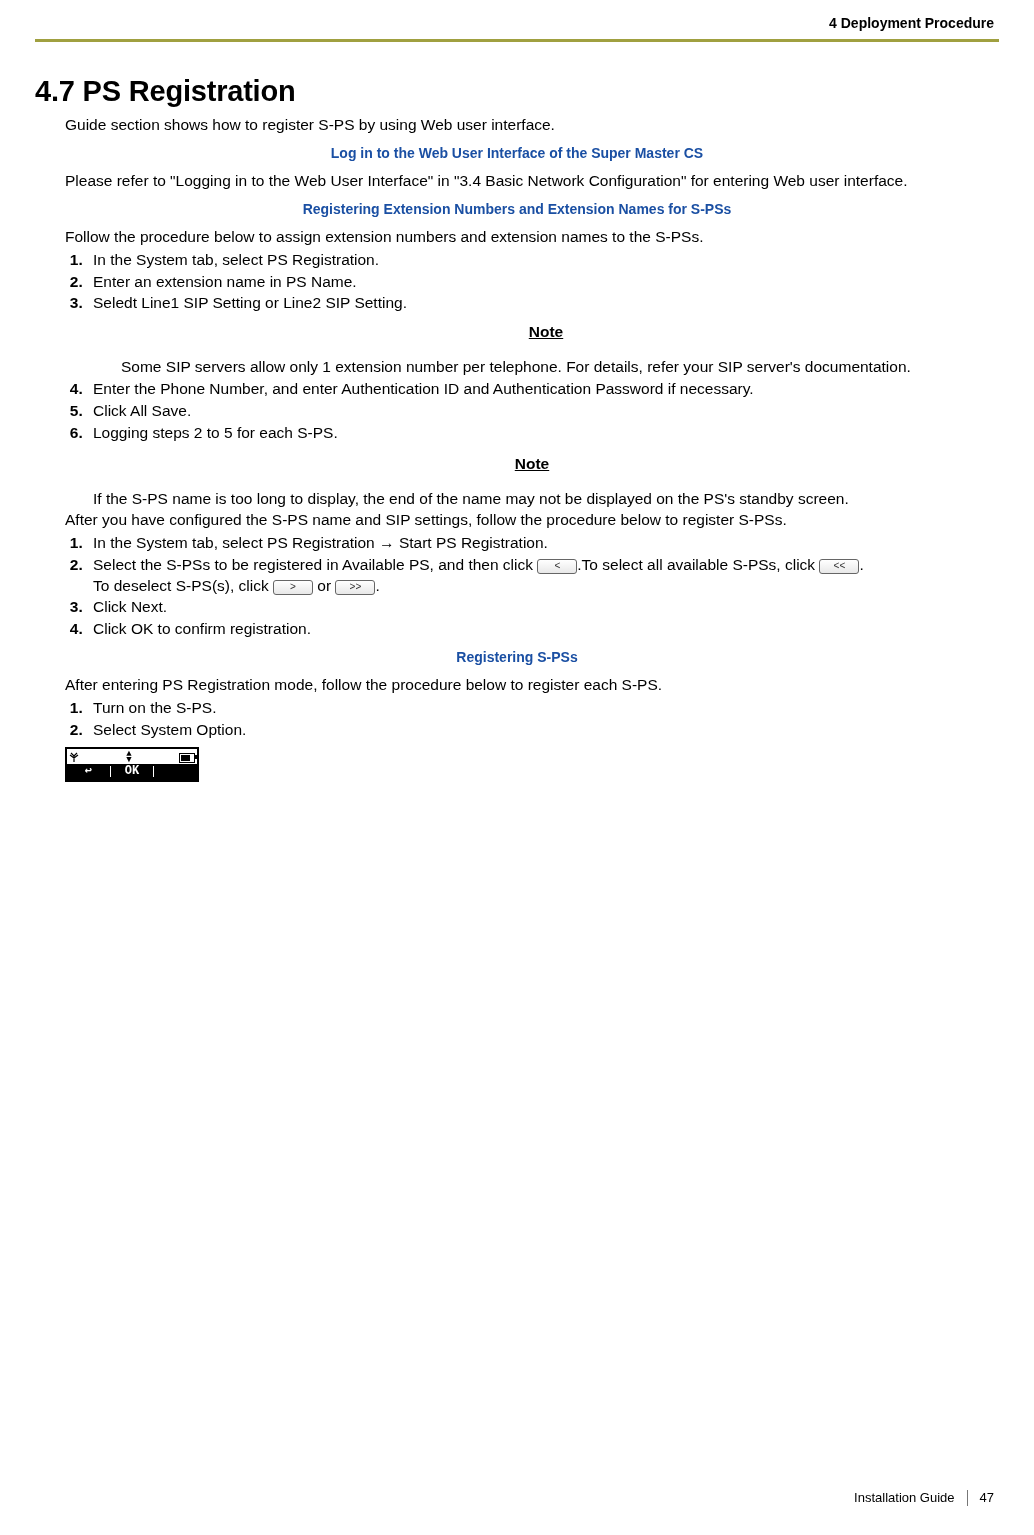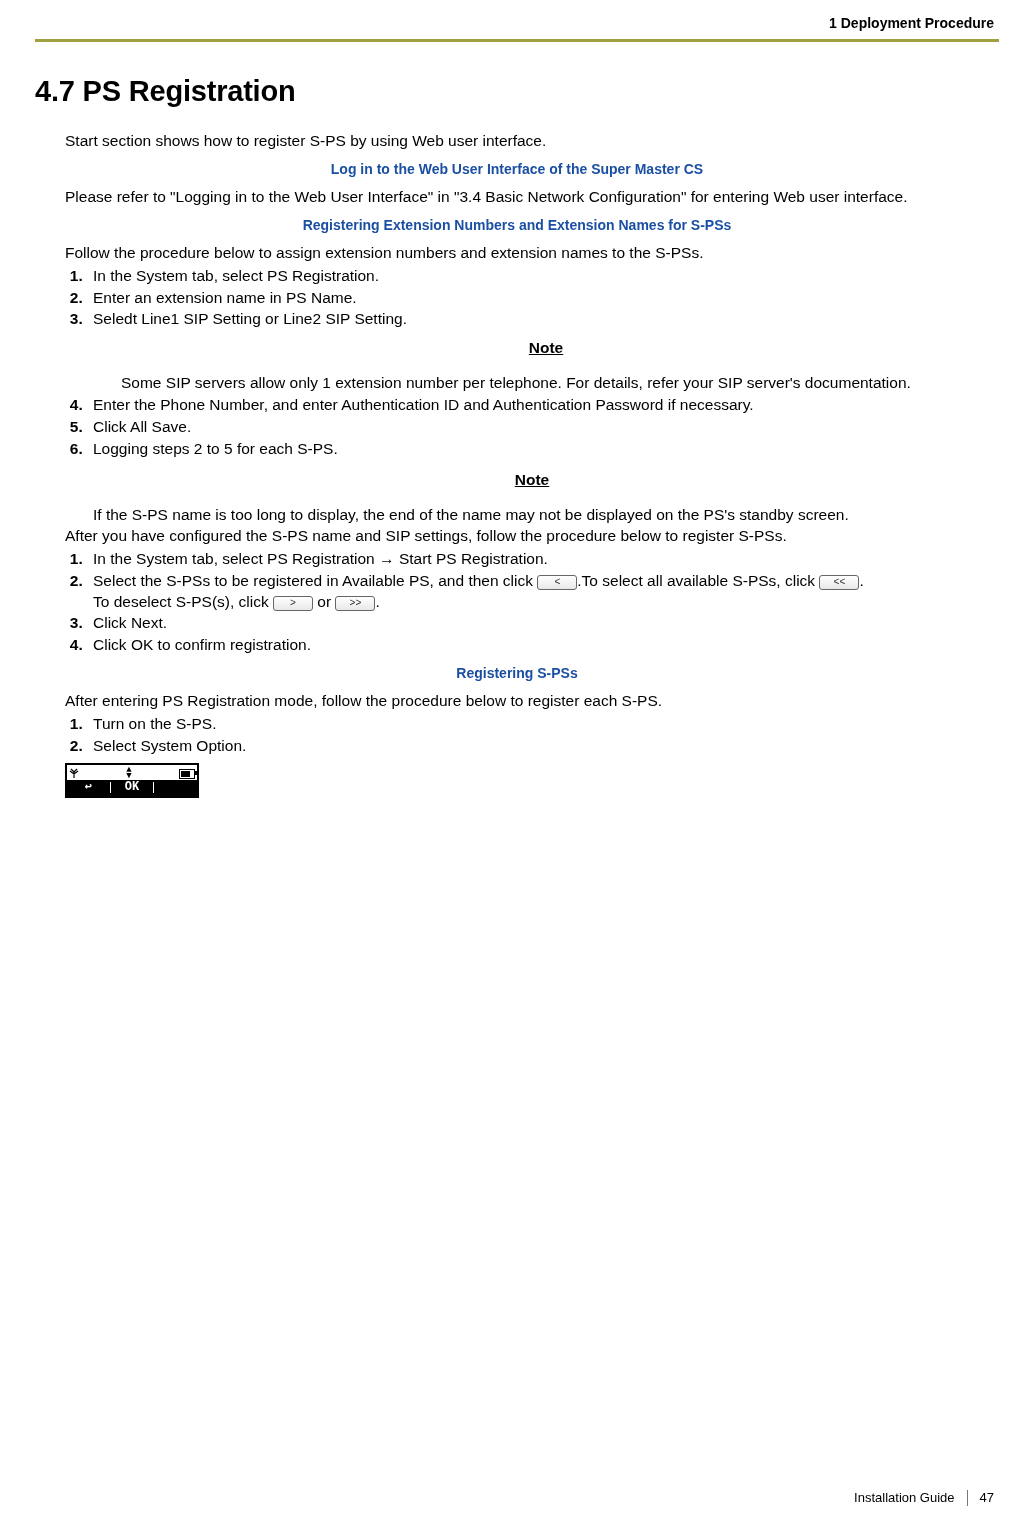--- a/index.html
+++ b/index.html
@@ -28,21 +28,21 @@
   }
   .rule-olive {
     border: 0;
     height: 3px;
     background: #a0a040;
     margin: 0 0 30px 0;
   }
   h1.section-title {
     font-weight: bold;
     font-size: 29px;
-    margin: 0 0 20px 0;
+    margin: 0 0 4px 0;
     letter-spacing: -0.2px;
   }
   .body-block {
     margin-left: 30px;
   }
   h2.sub {
     color: #1a4fa3;
     font-weight: bold;
     font-size: 14px;
     margin: 8px 0 8px 0;
@@ -160,26 +160,26 @@
   }
   .footer .divider {
     width:1px; height:16px; background:#777;
   }
   .footer .pg { font-weight: normal; }
 </style>
 </head>
 <body>
 
 <div class="page">
-  <div class="running-head">1 Deployment Procedure</div>
+  <div class="running-head">4 Deployment Procedure</div>
   <hr class="rule-olive">
 
   <h1 class="section-title">4.7  PS Registration</h1>
   <div class="body-block">
-    <div>Start section shows how to register S-PS by using Web user interface.</div>
+    <div>Guide section shows how to register S-PS by using Web user interface.</div>
   </div>
 
   <h2 class="sub">Log in to the Web User Interface of the Super Master CS</h2>
   <div class="body-block">
     <div>Please refer to "Logging in to the Web User Interface" in "3.4  Basic Network Configuration" for entering Web user interface.</div>
   </div>
 
   <h2 class="sub">Registering Extension Numbers and Extension Names for S-PSs</h2>
   <div class="body-block">
     <div>Follow the procedure below to assign extension numbers and extension names to the S-PSs.</div>

